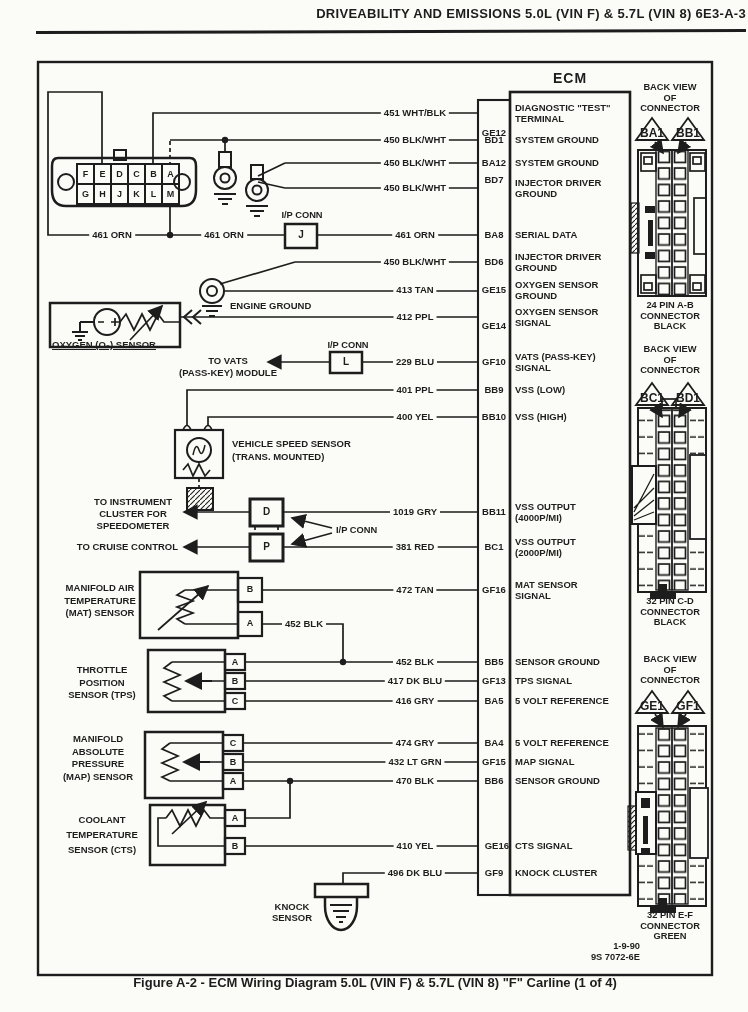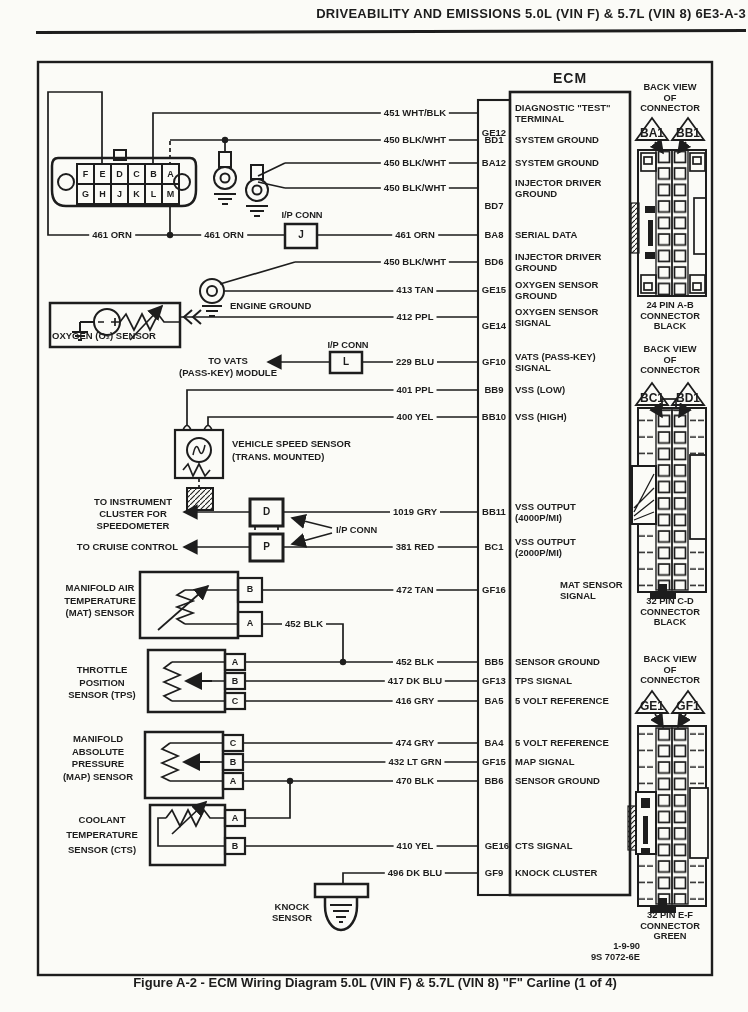--- a/index.html
+++ b/index.html
@@ -280,21 +280,21 @@
 <div class="t wire" style="left:415px;top:695px;">416 GRY</div>
 <div class="t wire" style="left:415px;top:737px;">474 GRY</div>
 <div class="t wire" style="left:415px;top:756px;">432 LT GRN</div>
 <div class="t wire" style="left:415px;top:775px;">470 BLK</div>
 <div class="t wire" style="left:415px;top:840px;">410 YEL</div>
 <div class="t wire" style="left:415px;top:867px;">496 DK BLU</div>
 
 <div class="t pin" style="top:107px;margin-top:20px;">GE12</div>
 <div class="t pin" style="top:134px;">BD1</div>
 <div class="t pin" style="top:157px;">BA12</div>
-<div class="t pin" style="top:200px;">BD7</div>
+<div class="t pin" style="top:174px;">BD7</div>
 <div class="t pin" style="top:229px;">BA8</div>
 <div class="t pin" style="top:256px;">BD6</div>
 <div class="t pin" style="top:284px;">GE15</div>
 <div class="t pin" style="top:320px;">GE14</div>
 <div class="t pin" style="top:356px;">GF10</div>
 <div class="t pin" style="top:384px;">BB9</div>
 <div class="t pin" style="top:411px;">BB10</div>
 <div class="t pin" style="top:506px;">BB11</div>
 <div class="t pin" style="top:541px;">BC1</div>
 <div class="t pin" style="top:584px;">GF16</div>
@@ -321,21 +321,21 @@
 <div class="t sig" style="top:306px;">OXYGEN SENSOR
 SIGNAL</div>
 <div class="t sig" style="top:351px;">VATS (PASS-KEY)
 SIGNAL</div>
 <div class="t sig" style="top:384px;">VSS (LOW)</div>
 <div class="t sig" style="top:411px;">VSS (HIGH)</div>
 <div class="t sig" style="top:501px;">VSS OUTPUT
 (4000P/MI)</div>
 <div class="t sig" style="top:536px;">VSS OUTPUT
 (2000P/MI)</div>
-<div class="t sig" style="top:579px;margin-left:45px;">MAT SENSOR
+<div class="t sig" style="top:579px;">MAT SENSOR
 SIGNAL</div>
 <div class="t sig" style="top:656px;">SENSOR GROUND</div>
 <div class="t sig" style="top:675px;">TPS SIGNAL</div>
 <div class="t sig" style="top:695px;">5 VOLT REFERENCE</div>
 <div class="t sig" style="top:737px;">5 VOLT REFERENCE</div>
 <div class="t sig" style="top:756px;">MAP SIGNAL</div>
 <div class="t sig" style="top:775px;">SENSOR GROUND</div>
 <div class="t sig" style="top:840px;">CTS SIGNAL</div>
 <div class="t sig" style="top:867px;">KNOCK CLUSTER</div>
 
@@ -368,21 +368,21 @@
 <div class="pl" style="left:223px;top:738px;width:20px;">C</div>
 <div class="pl" style="left:223px;top:757px;width:20px;">B</div>
 <div class="pl" style="left:223px;top:776px;width:20px;">A</div>
 <div class="pl" style="left:225px;top:813px;width:20px;">A</div>
 <div class="pl" style="left:225px;top:841px;width:20px;">B</div>
 
 <div class="t wire" style="left:112px;top:229px;">461 ORN</div>
 <div class="t wire" style="left:224px;top:229px;">461 ORN</div>
 <div class="t wire" style="left:304px;top:618px;">452 BLK</div>
 <div class="t" style="left:230px;top:300px;white-space:nowrap;">ENGINE GROUND</div>
-<div class="t" style="left:52px;top:330px;white-space:nowrap;">OXYGEN (O₂) SENSOR</div>
+<div class="t" style="left:52px;top:339px;white-space:nowrap;text-decoration:underline;">OXYGEN (O₂) SENSOR</div>
 <div class="t ctr" style="left:170px;top:355px;width:116px;line-height:12px;">TO VATS
 (PASS-KEY) MODULE</div>
 <div class="t" style="left:232px;top:437px;line-height:13px;">VEHICLE SPEED SENSOR
 (TRANS. MOUNTED)</div>
 <div class="t ctr" style="left:86px;top:496px;width:94px;line-height:12px;">TO INSTRUMENT
 CLUSTER FOR
 SPEEDOMETER</div>
 <div class="t rt" style="left:58px;top:541px;width:120px;">TO CRUISE CONTROL</div>
 <div class="t ctr" style="left:56px;top:582px;width:88px;line-height:12.5px;">MANIFOLD AIR
 TEMPERATURE

